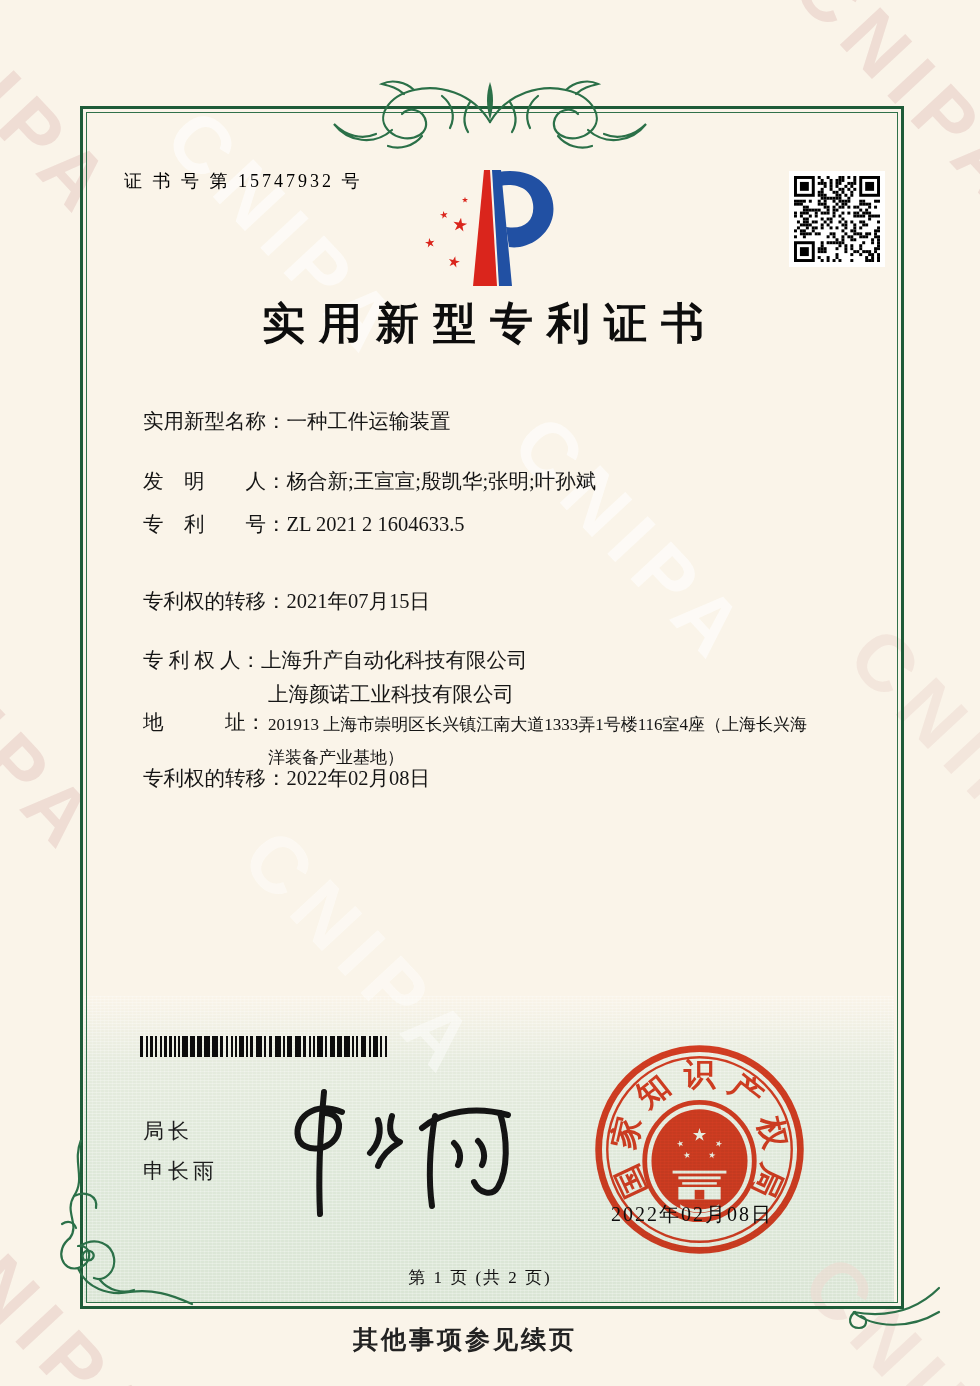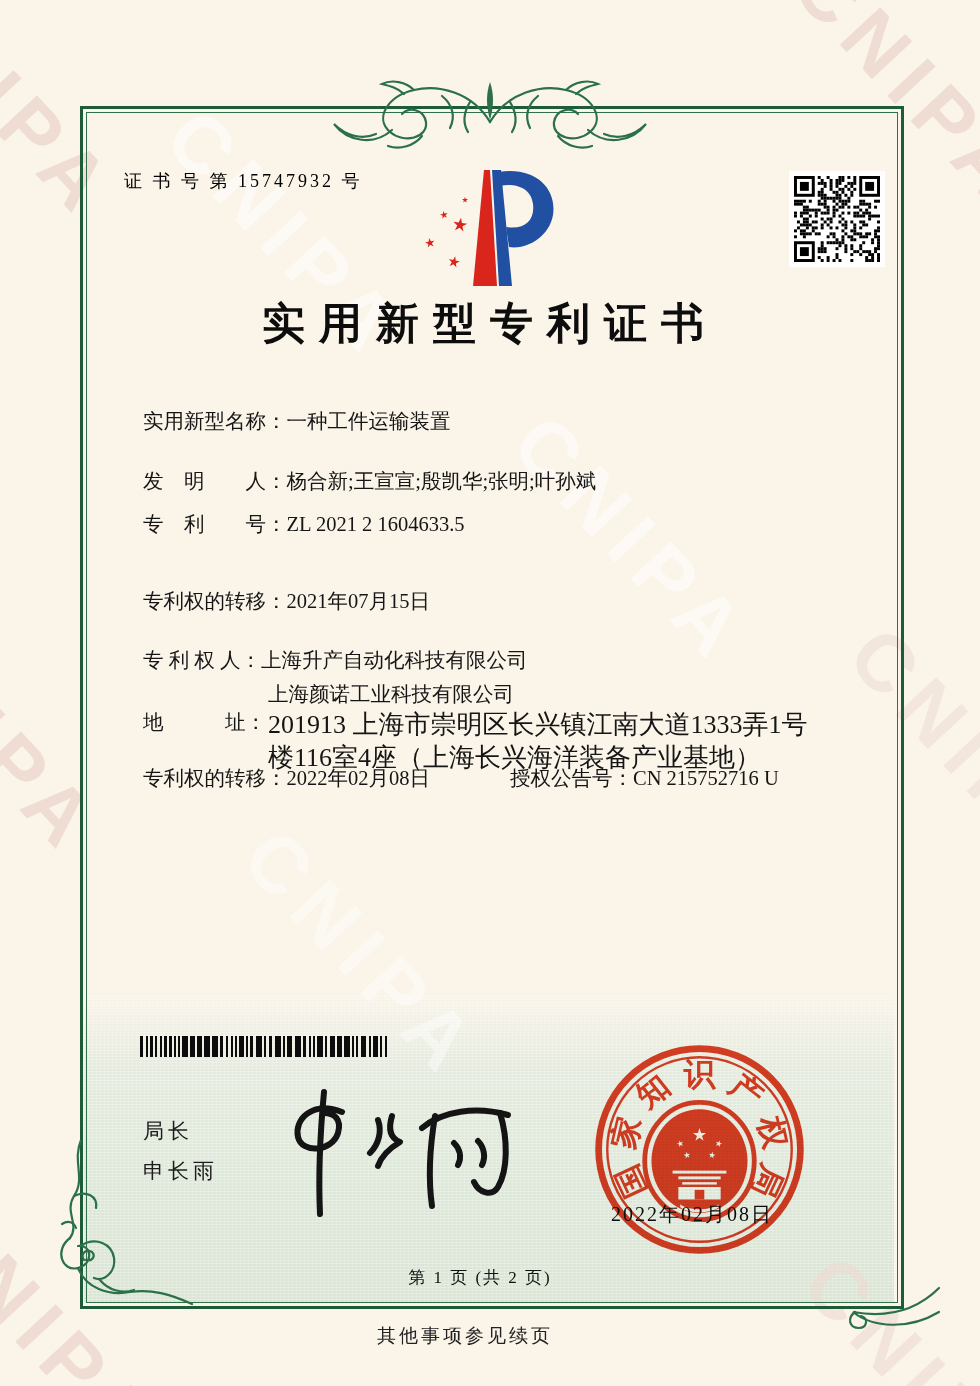--- a/index.html
+++ b/index.html
@@ -41,39 +41,39 @@
   .cert-no{left:124px;top:169px;font-size:18px;letter-spacing:3px;z-index:3;color:#000000;}
   .logo{left:413px;top:162px;z-index:3;}
   .qr{left:789px;top:171px;width:96px;height:96px;background:#fff;padding:5px;box-sizing:border-box;z-index:3;}
   .doc-title{
     left:0;top:295px;width:980px;text-align:center;z-index:3;
     font-size:43px;font-weight:700;letter-spacing:14px;color:#0d0d0d;
   }
   
   .frow{position:absolute;left:143px;font-size:20.5px;z-index:3;color:#151515;white-space:nowrap;}
   .fval2{position:absolute;left:268px;font-size:20.5px;z-index:3;color:#151515;}
-  .addr-val{position:absolute;left:268px;top:708px;width:545px;font-size:26px;line-height:33px;z-index:3;color:#151515;}
+  .addr-val{position:absolute;left:268px;top:708px;width:545px;font-size:17px;line-height:33px;z-index:3;color:#151515;}
   .grant-no{position:absolute;left:510px;top:764px;font-size:20.5px;z-index:3;color:#151515;white-space:nowrap;}
   
   .paras{position:absolute;left:142px;top:809px;width:707px;z-index:3;
     font-size:20px;line-height:31px;text-align:justify;color:#141414;}
   .paras p{margin:0;text-indent:2em;}
   
   .barcode{position:absolute;left:140px;top:1036px;width:252px;height:21px;z-index:3;font-size:0;}
   .barcode i{display:inline-block;height:100%;background:#0c0c0c;vertical-align:top;}
   
   .sig-label{position:absolute;left:143px;z-index:3;
     font-family:"Liberation Sans","DejaVu Sans",sans-serif;font-size:21px;color:#1c1c1c;letter-spacing:4px;}
   .sig-svg{position:absolute;left:282px;top:1086px;z-index:3;}
   
   .seal{position:absolute;left:589px;top:1038px;z-index:4;mix-blend-mode:multiply;opacity:.97;}
   .seal-date{position:absolute;left:611px;top:1201px;z-index:5;font-size:20px;letter-spacing:2px;color:#0d0d0d;white-space:nowrap;}
   
   .page-num{position:absolute;left:0;top:1266px;width:960px;text-align:center;z-index:3;font-size:17px;letter-spacing:2px;color:#111;}
-  .foot-note{position:absolute;left:0;top:1323px;width:930px;text-align:center;z-index:3;font-size:19px;letter-spacing:3px;color:#222;}
+  .foot-note{position:absolute;left:0;top:1323px;width:930px;text-align:center;z-index:3;font-size:25px;letter-spacing:3px;color:#222;font-weight:bold;}
 </style>
 </head>
 <body>
 
 <div class="page abs" style="inset:0;">
 
   <span class="wm wm-pink" style="left:-72px;top:-48px;">CNIPA</span>
   <span class="wm wm-pink" style="left:842px;top:-60px;">CNIPA</span>
   <span class="wm wm-lite" style="left:215px;top:92px;">CNIPA</span>
   <span class="wm wm-lite" style="left:562px;top:398px;">CNIPA</span>
@@ -441,21 +441,20 @@
 
   <div class="frow" style="top:587px;"><span>专利权的转移：</span><span>2021年07月15日</span></div>
 
   <div class="frow" style="top:646px;"><span>专 利 权 人：</span><span>上海升产自动化科技有限公司</span></div>
   <div class="fval2" style="top:680px;">上海颜诺工业科技有限公司</div>
 
   <div class="frow" style="top:708px;"><span>地　　　址：</span></div>
   <div class="addr-val">201913 上海市崇明区长兴镇江南大道1333弄1号楼116室4座（上海长兴海洋装备产业基地）</div>
 
   <div class="frow" style="top:764px;"><span>专利权的转移：</span><span>2022年02月08日</span></div>
-  <div class="grant-no"><span>授权公告号：</span><span>CN 215752716 U</span></div>
 
 
   <div class="barcode" id="barcode-bars"><i style="width: 3px; margin-right: 3px;"></i><i style="width: 2px; margin-right: 2px;"></i><i style="width: 3px; margin-right: 2px;"></i><i style="width: 2px; margin-right: 3px;"></i><i style="width: 2px; margin-right: 2px;"></i><i style="width: 3px; margin-right: 2px;"></i><i style="width: 3px; margin-right: 2px;"></i><i style="width: 2px; margin-right: 2px;"></i><i style="width: 2px; margin-right: 2px;"></i><i style="width: 6px; margin-right: 2px;"></i><i style="width: 5px; margin-right: 2px;"></i><i style="width: 5px; margin-right: 2px;"></i><i style="width: 6px; margin-right: 2px;"></i><i style="width: 6px; margin-right: 2px;"></i><i style="width: 3px; margin-right: 3px;"></i><i style="width: 2px; margin-right: 3px;"></i><i style="width: 2px; margin-right: 2px;"></i><i style="width: 2px; margin-right: 2px;"></i><i style="width: 5px; margin-right: 2px;"></i><i style="width: 2px; margin-right: 2px;"></i><i style="width: 3px; margin-right: 3px;"></i><i style="width: 6px; margin-right: 2px;"></i><i style="width: 2px; margin-right: 3px;"></i><i style="width: 3px; margin-right: 3px;"></i><i style="width: 6px; margin-right: 2px;"></i><i style="width: 2px; margin-right: 2px;"></i><i style="width: 5px; margin-right: 3px;"></i><i style="width: 6px; margin-right: 2px;"></i><i style="width: 3px; margin-right: 3px;"></i><i style="width: 2px; margin-right: 2px;"></i><i style="width: 2px; margin-right: 2px;"></i><i style="width: 6px; margin-right: 2px;"></i><i style="width: 2px; margin-right: 3px;"></i><i style="width: 5px; margin-right: 2px;"></i><i style="width: 5px; margin-right: 2px;"></i><i style="width: 6px; margin-right: 2px;"></i><i style="width: 2px; margin-right: 2px;"></i><i style="width: 2px; margin-right: 3px;"></i><i style="width: 5px; margin-right: 3px;"></i><i style="width: 2px; margin-right: 2px;"></i><i style="width: 5px; margin-right: 2px;"></i><i style="width: 2px; margin-right: 3px;"></i><i style="width: 2px; margin-right: 2px;"></i></div>
 
   <div class="sig-label" style="top:1117px;">局长</div>
   <div class="sig-label" style="top:1157px;">申长雨</div>
 
   <svg class="sig-svg" width="238" height="134" viewBox="0 0 238 134">
     <g stroke="#141414" fill="none" stroke-width="6" stroke-linecap="round" stroke-linejoin="round">
       <path d="M42,6 C39,38 36,84 38,128"></path>

